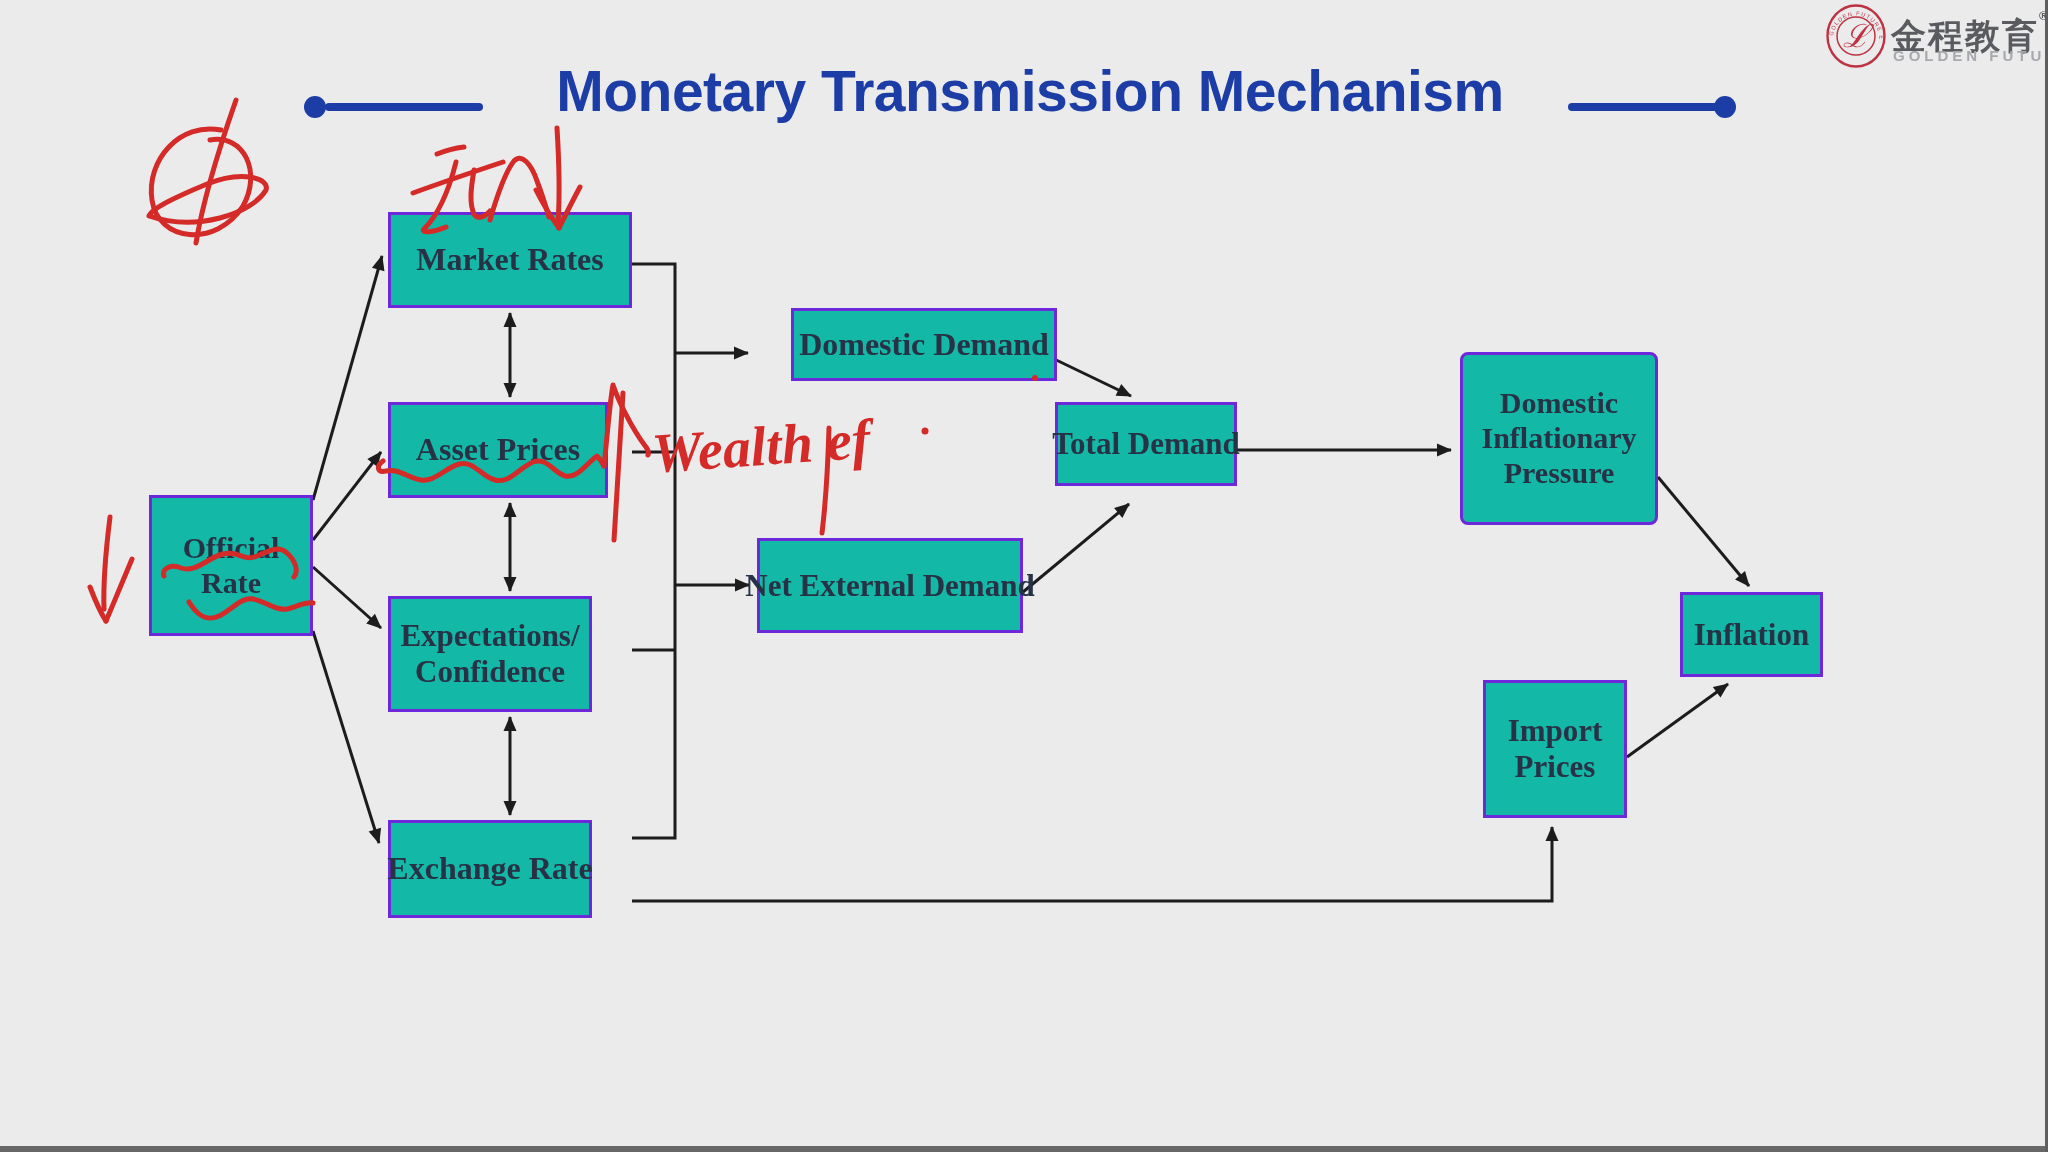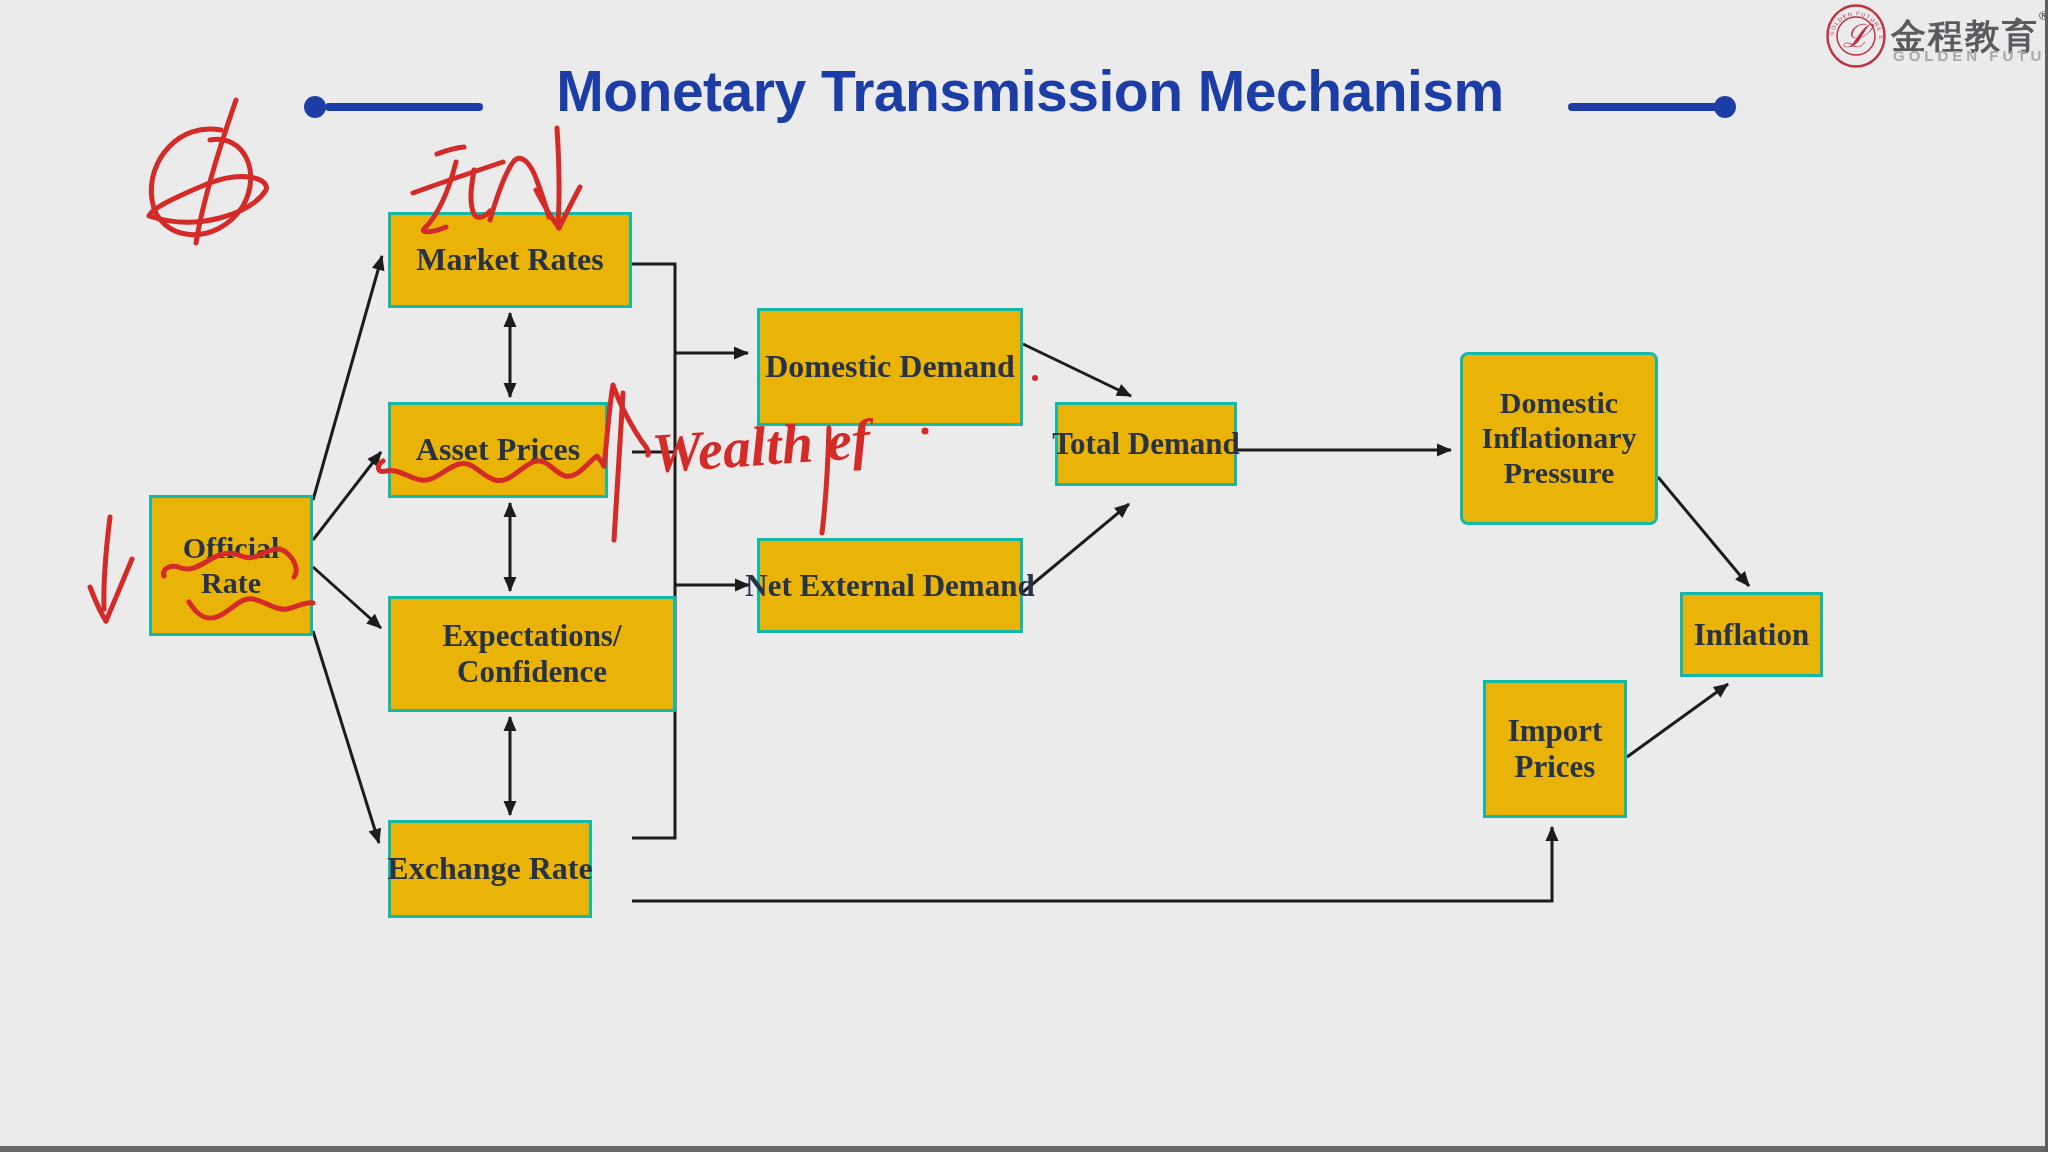--- a/index.html
+++ b/index.html
@@ -11,21 +11,21 @@
   .title-text{position:absolute;left:500px;top:58px;width:1060px;text-align:center;
               font-size:57px;font-weight:bold;color:#1c3da6;letter-spacing:-0.5px;}
   
   .logo-zh{position:absolute;left:1891px;top:8px;font-size:35px;font-weight:bold;color:#595b5f;
            letter-spacing:2px;font-family:"Liberation Sans",sans-serif;white-space:nowrap;}
   .logo-zh sup{font-size:13px;vertical-align:28px;letter-spacing:0;}
   .logo-en{position:absolute;left:1893px;top:47px;font-size:15px;color:#a6a9ad;font-weight:bold;
            letter-spacing:4px;white-space:nowrap;}
   .seal{position:absolute;left:1825px;top:3px;}
   
-  .box{position:absolute;box-sizing:border-box;border:3px solid #14b8a6;background:#eab308;
+  .box{position:absolute;box-sizing:border-box;border:3px solid #6d28d9;background:#14b8a6;
        display:flex;align-items:center;justify-content:center;text-align:center;
        font-family:"Liberation Serif","DejaVu Serif",serif;font-weight:600;color:#273246;
        line-height:1.16;}
   .nowrap{white-space:nowrap;}
   .lay{position:absolute;left:0;top:0;}
   
   .wealth{position:absolute;left:652px;top:414px;font-family:"Liberation Serif","DejaVu Serif",serif;
           font-style:italic;font-size:56px;font-weight:600;color:#d42a28;transform:rotate(-4deg);
           white-space:nowrap;}
   
@@ -94,29 +94,29 @@
     </div>
 
   <div class="box nowrap" style="left:388px;top:212px;width:244px;height:96px;font-size:32px;">
     <span>Market Rates</span>
     </div>
 
   <div class="box nowrap" style="left:388px;top:402px;width:220px;height:96px;font-size:32px;">
     <span>Asset Prices</span>
     </div>
 
-  <div class="box" style="left:388px;top:596px;width:288px;height:116px;font-size:31px;">
+  <div class="box" style="left:388px;top:596px;width:204px;height:116px;font-size:31px;">
     <span>Expectations/ Confidence</span>
     </div>
 
   <div class="box nowrap" style="left:388px;top:820px;width:204px;height:98px;font-size:32px;">
     <span>Exchange Rate</span>
     </div>
 
-  <div class="box nowrap" style="left:757px;top:308px;width:266px;height:118px;font-size:32px;">
+  <div class="box nowrap" style="left:791px;top:308px;width:266px;height:73px;font-size:32px;">
     <span>Domestic Demand</span>
     </div>
 
   <div class="box nowrap" style="left:757px;top:538px;width:266px;height:95px;font-size:31px;text-align:center;">
     <span>Net External Demand</span>
     </div>
 
   <div class="box nowrap" style="left:1055px;top:402px;width:182px;height:84px;font-size:31px;">
     <span>Total Demand</span>
     </div>

